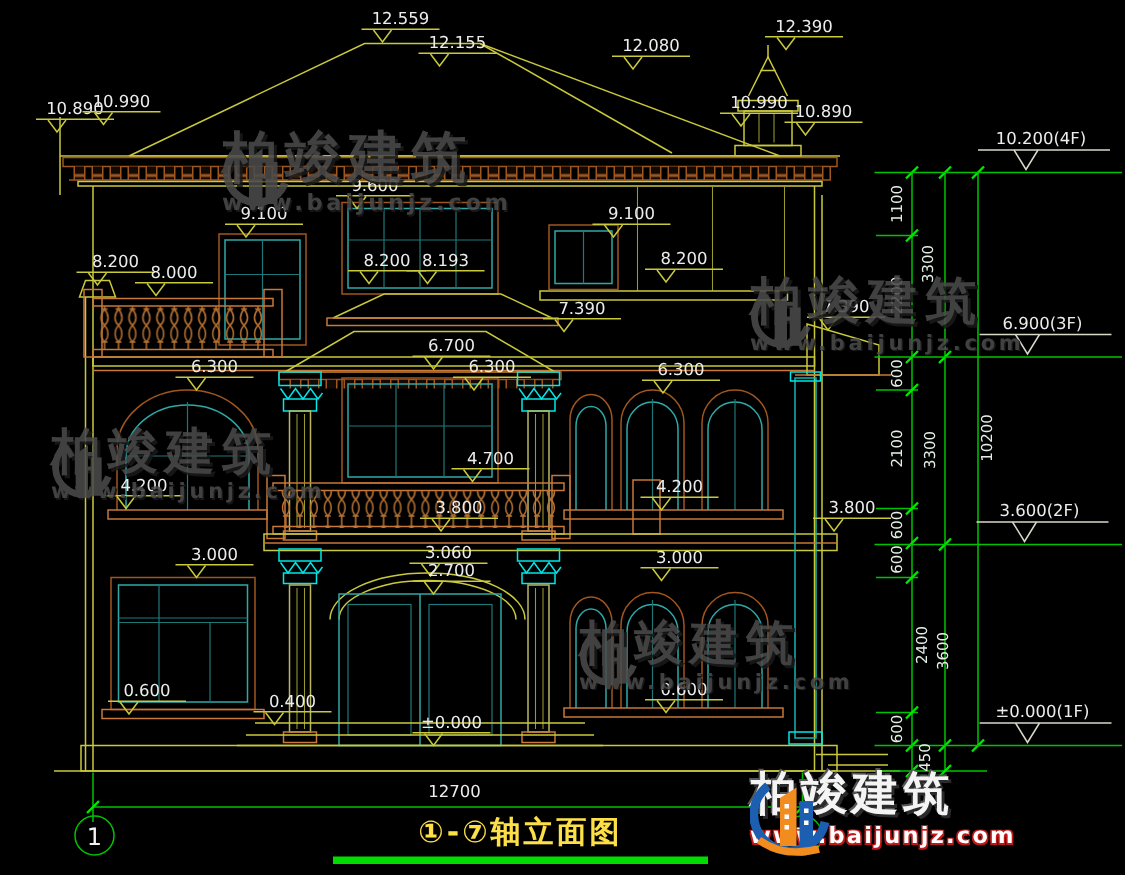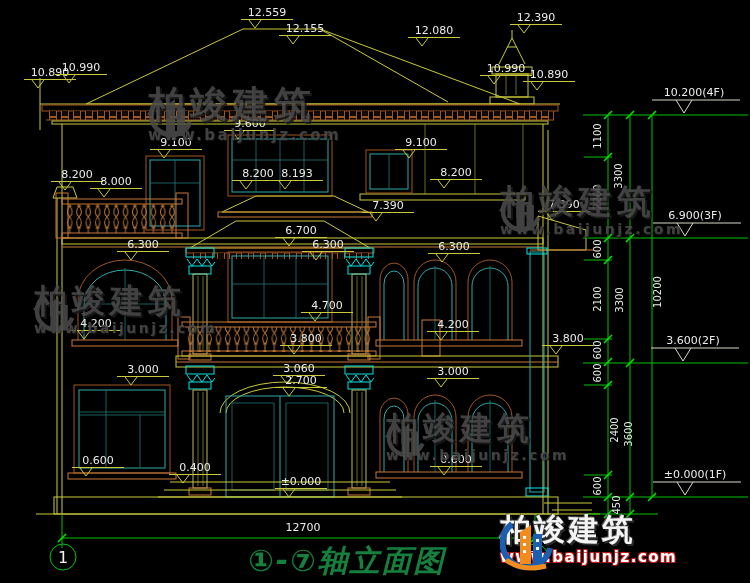--- a/index.html
+++ b/index.html
@@ -25,21 +25,21 @@
   .wm{position:absolute;display:flex;align-items:flex-start;gap:7px;color:#4b4b4b;opacity:.88;pointer-events:none;}
   .wm .tcol{display:flex;flex-direction:column;}
   .wm .brand{font-weight:bold;line-height:1;letter-spacing:5px;text-shadow:2px 2px 0 #1a1a1a;}
   .wm .url{font-weight:bold;letter-spacing:2.5px;margin-top:3px;text-shadow:1px 1px 0 #1a1a1a;}
   #logo{position:absolute;left:500px;top:514px;display:flex;align-items:flex-start;gap:6px;}
   #logo .brand{font-weight:bold;font-size:31px;line-height:1;letter-spacing:3px;color:#f4f4f4;
       text-shadow:2px 2px 0 #2a2a2a,-1px -1px 0 #555;}
   #logo .url{font-weight:bold;font-size:15px;letter-spacing:1.5px;color:#fff;margin-top:3px;
       text-shadow:1px 1px 0 #c01818,-1px -1px 0 #c01818,1px -1px 0 #c01818,-1px 1px 0 #c01818;}
   #titleblock{position:absolute;left:222px;top:541px;text-align:center;}
-  #titleblock .t{color:#15803d;font-size:30px;font-weight:bold;letter-spacing:2px;white-space:nowrap;font-style:italic;}
+  #titleblock .t{color:#fde047;font-size:20px;font-weight:bold;letter-spacing:2px;white-space:nowrap;}
   #titleblock .bar1{height:5px;background:#00DC00;margin-top:3px;width:250px;}
 </style>
 </head>
 <body>
 
 <div id="stage">
 <svg id="draw" width="750" height="583" viewBox="0 0 750 583">
   <defs>
     <pattern id="tiles" width="11" height="8" patternUnits="userSpaceOnUse">
       <path d="M0,8 Q2.75,2 5.5,8 Q8.25,2 11,8" stroke="#828282" stroke-width="0.7" fill="none"></path>

